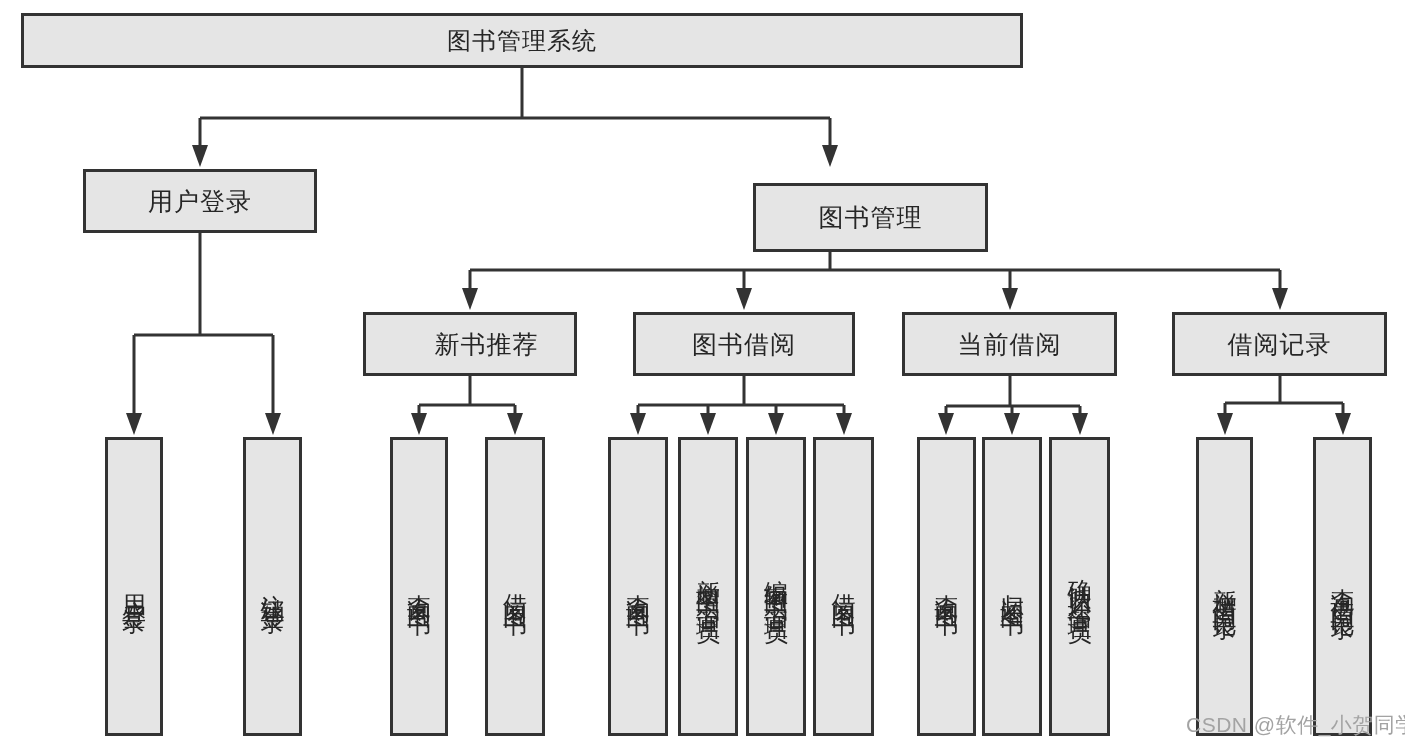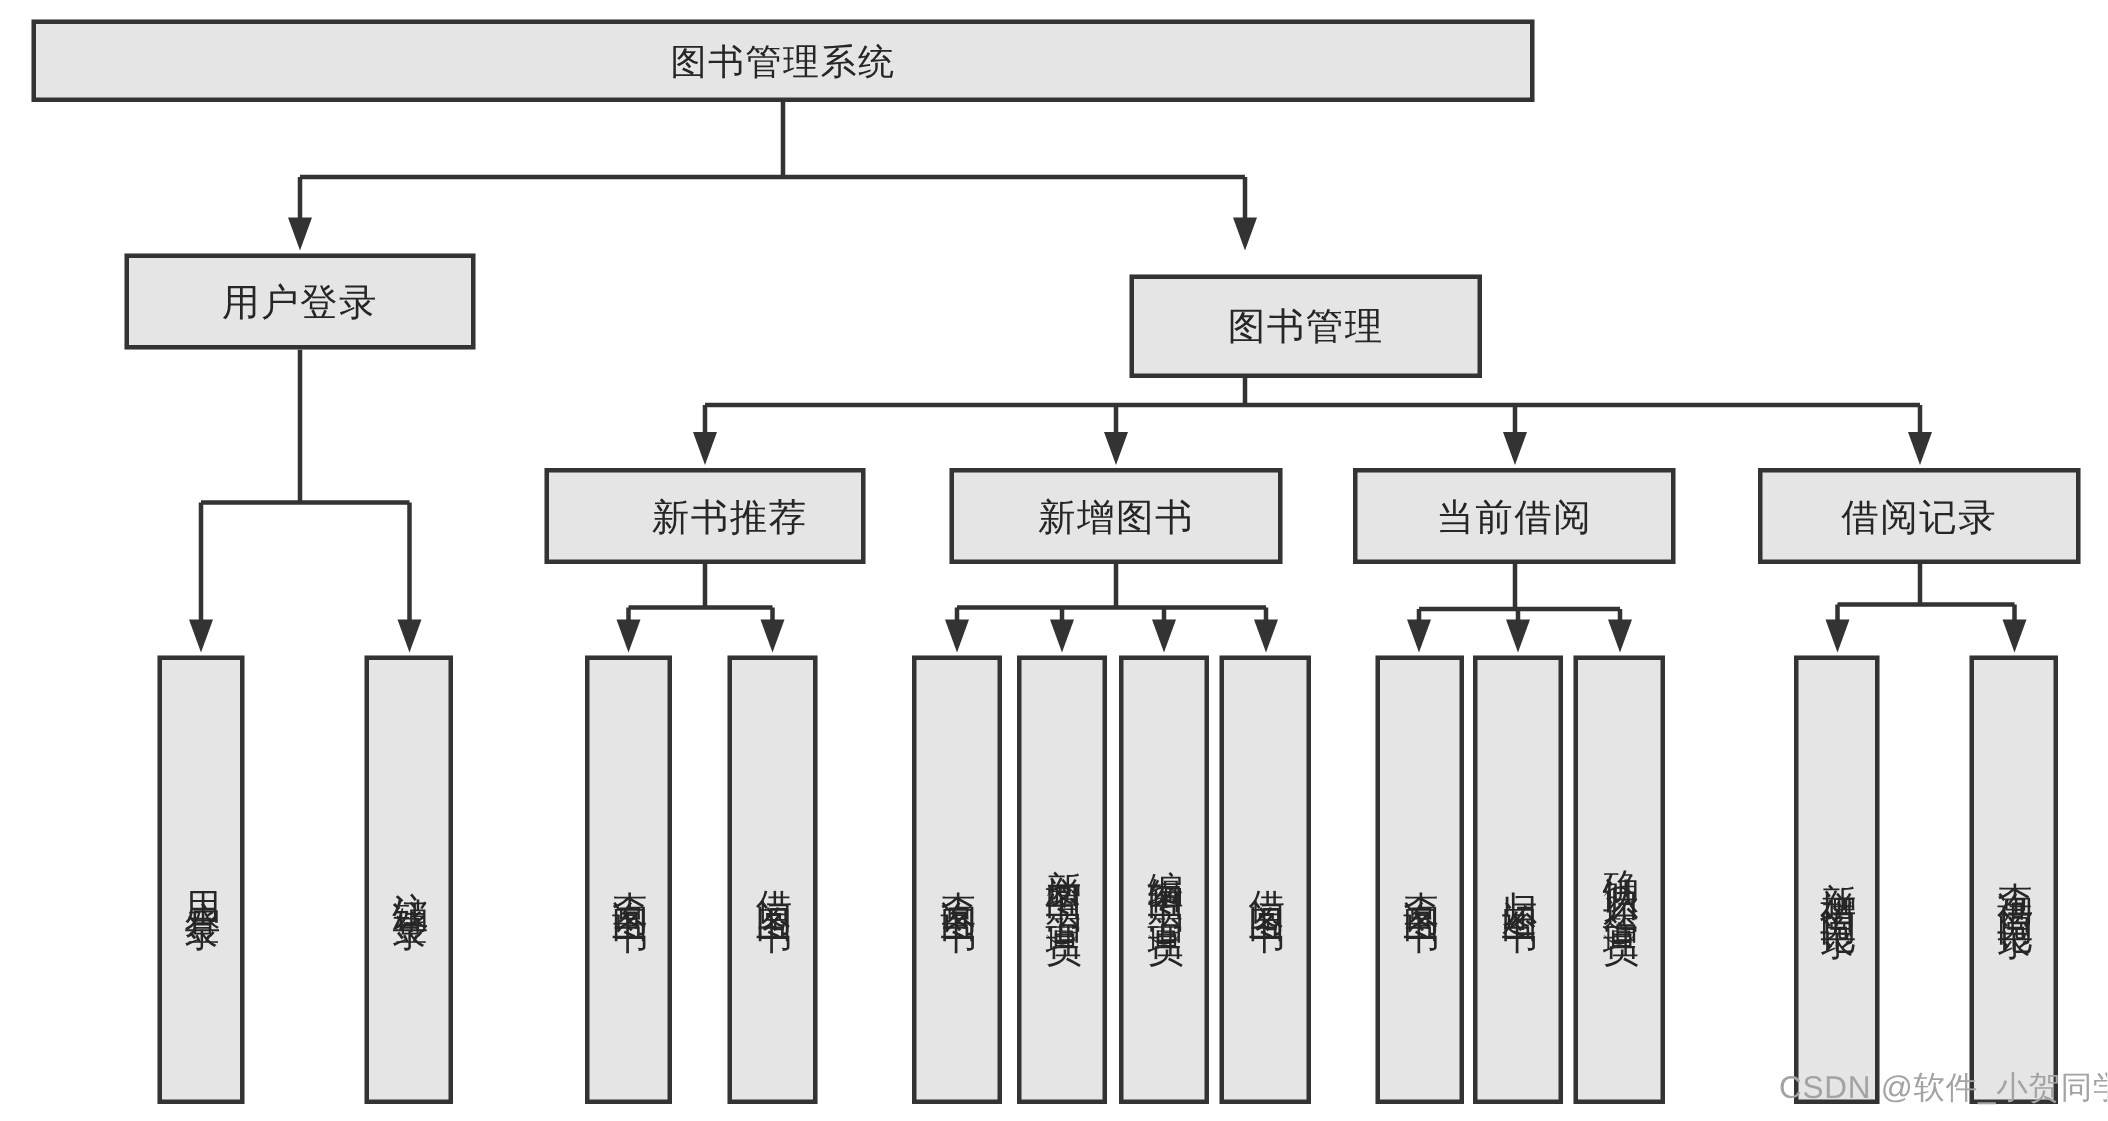--- a/index.html
+++ b/index.html
@@ -80,21 +80,21 @@
     <polygon class="head" points="1225,435 1217,413 1233,413"></polygon>
     <polygon class="head" points="1343,435 1335,413 1351,413"></polygon>
   </svg>
 
   <div class="node hbox n-root">图书管理系统</div>
 
   <div class="node hbox n-l1a">用户登录</div>
   <div class="node hbox n-l1b">图书管理</div>
 
   <div class="node hbox n-l2a">新书推荐</div>
-  <div class="node hbox n-l2b">新增图书</div>
+  <div class="node hbox n-l2b">图书借阅</div>
   <div class="node hbox n-l2c">当前借阅</div>
   <div class="node hbox n-l2d">借阅记录</div>
 
   <div class="node leaf lf1">
     <span class="vtext">用户登录</span>
   </div>
   <div class="node leaf lf2">
     <span class="vtext">注销登录</span>
   </div>
   <div class="node leaf lf3">

